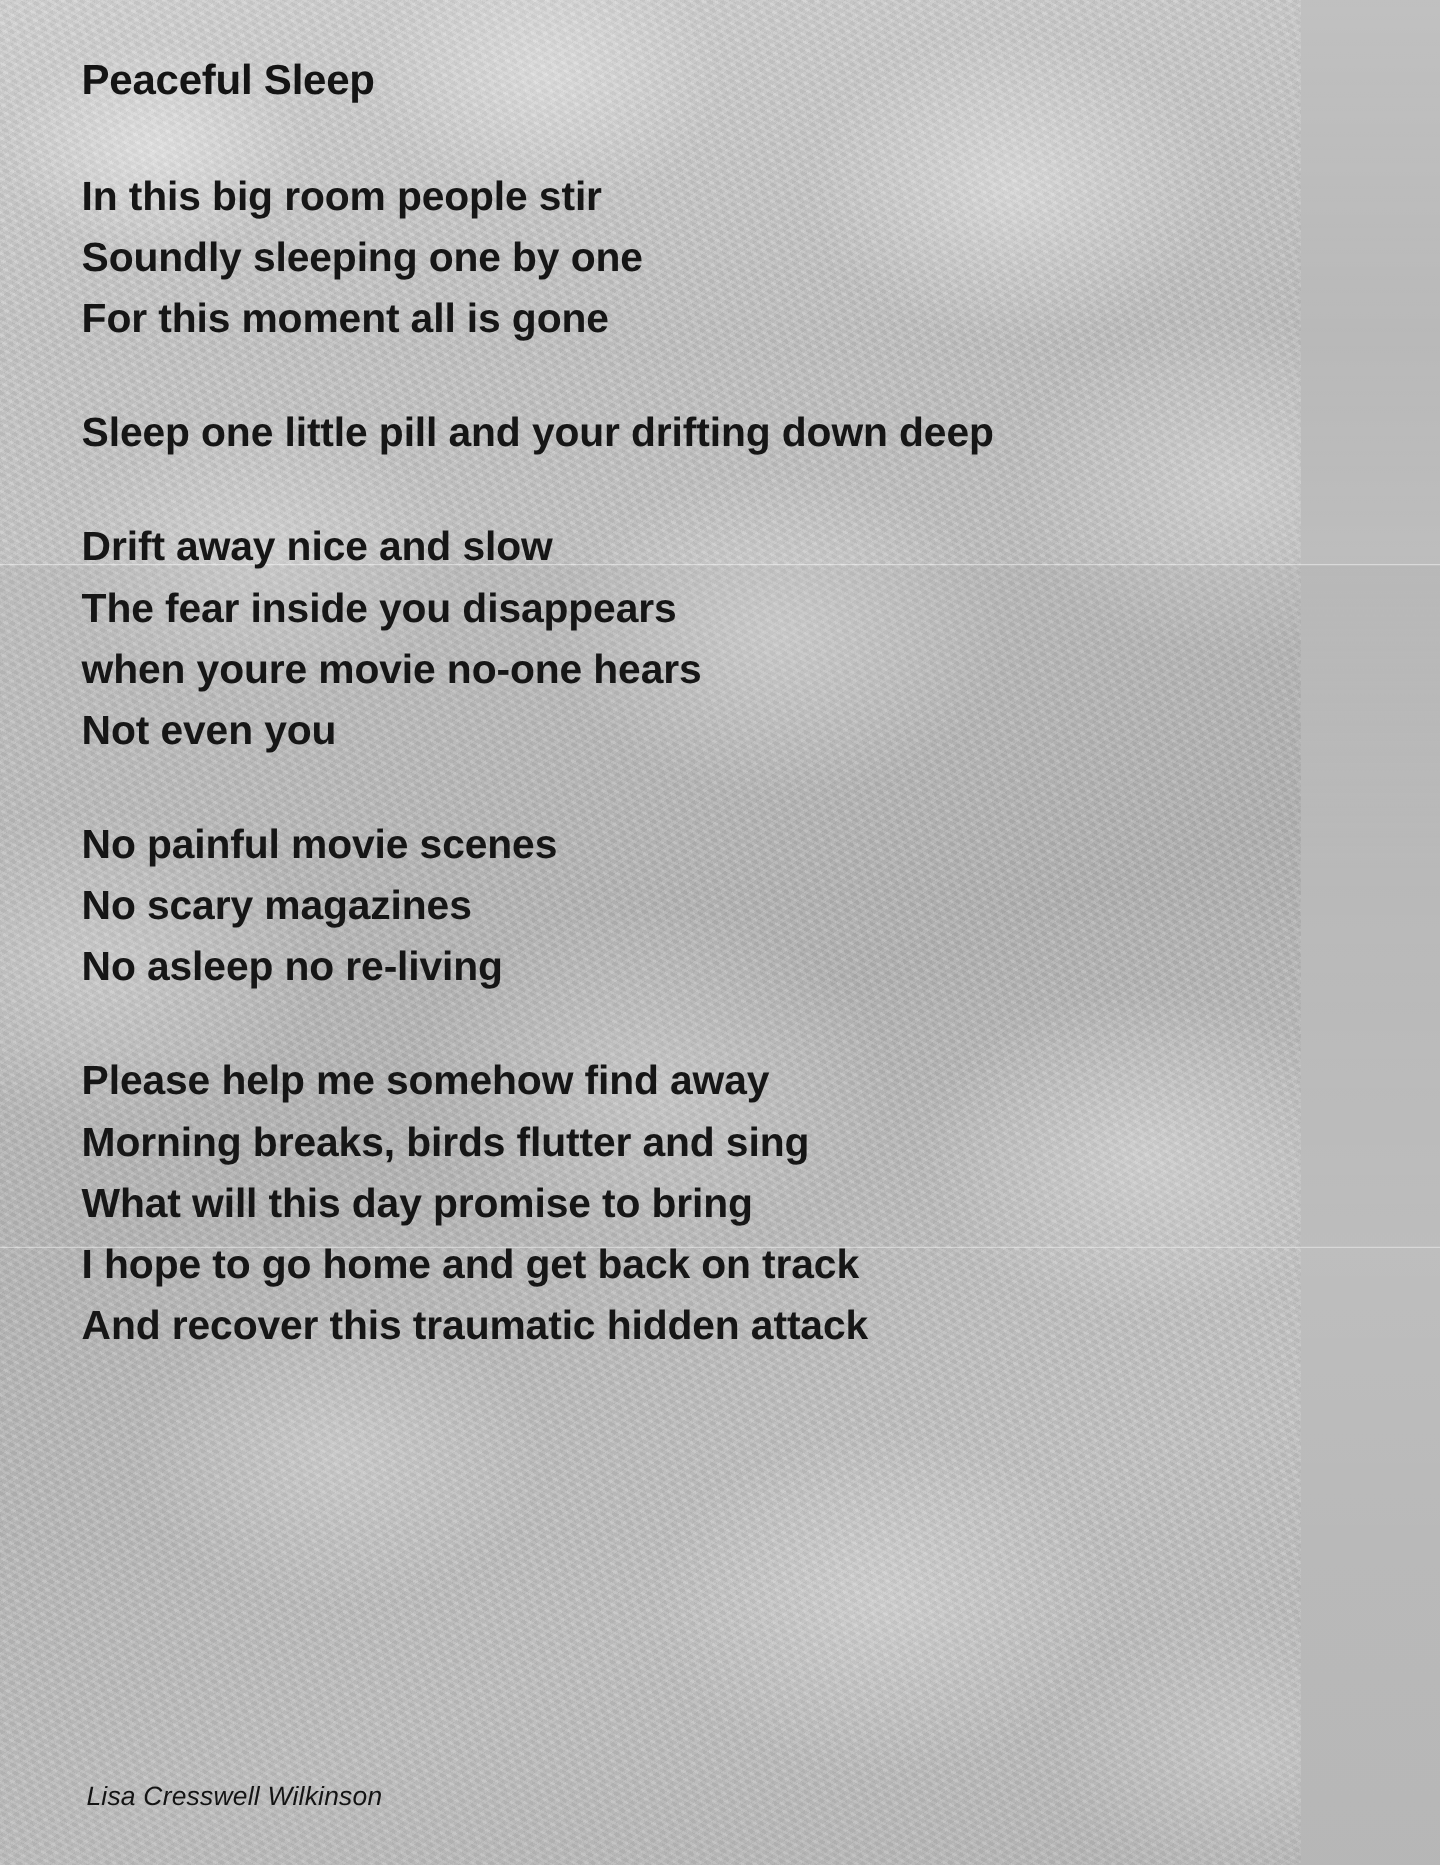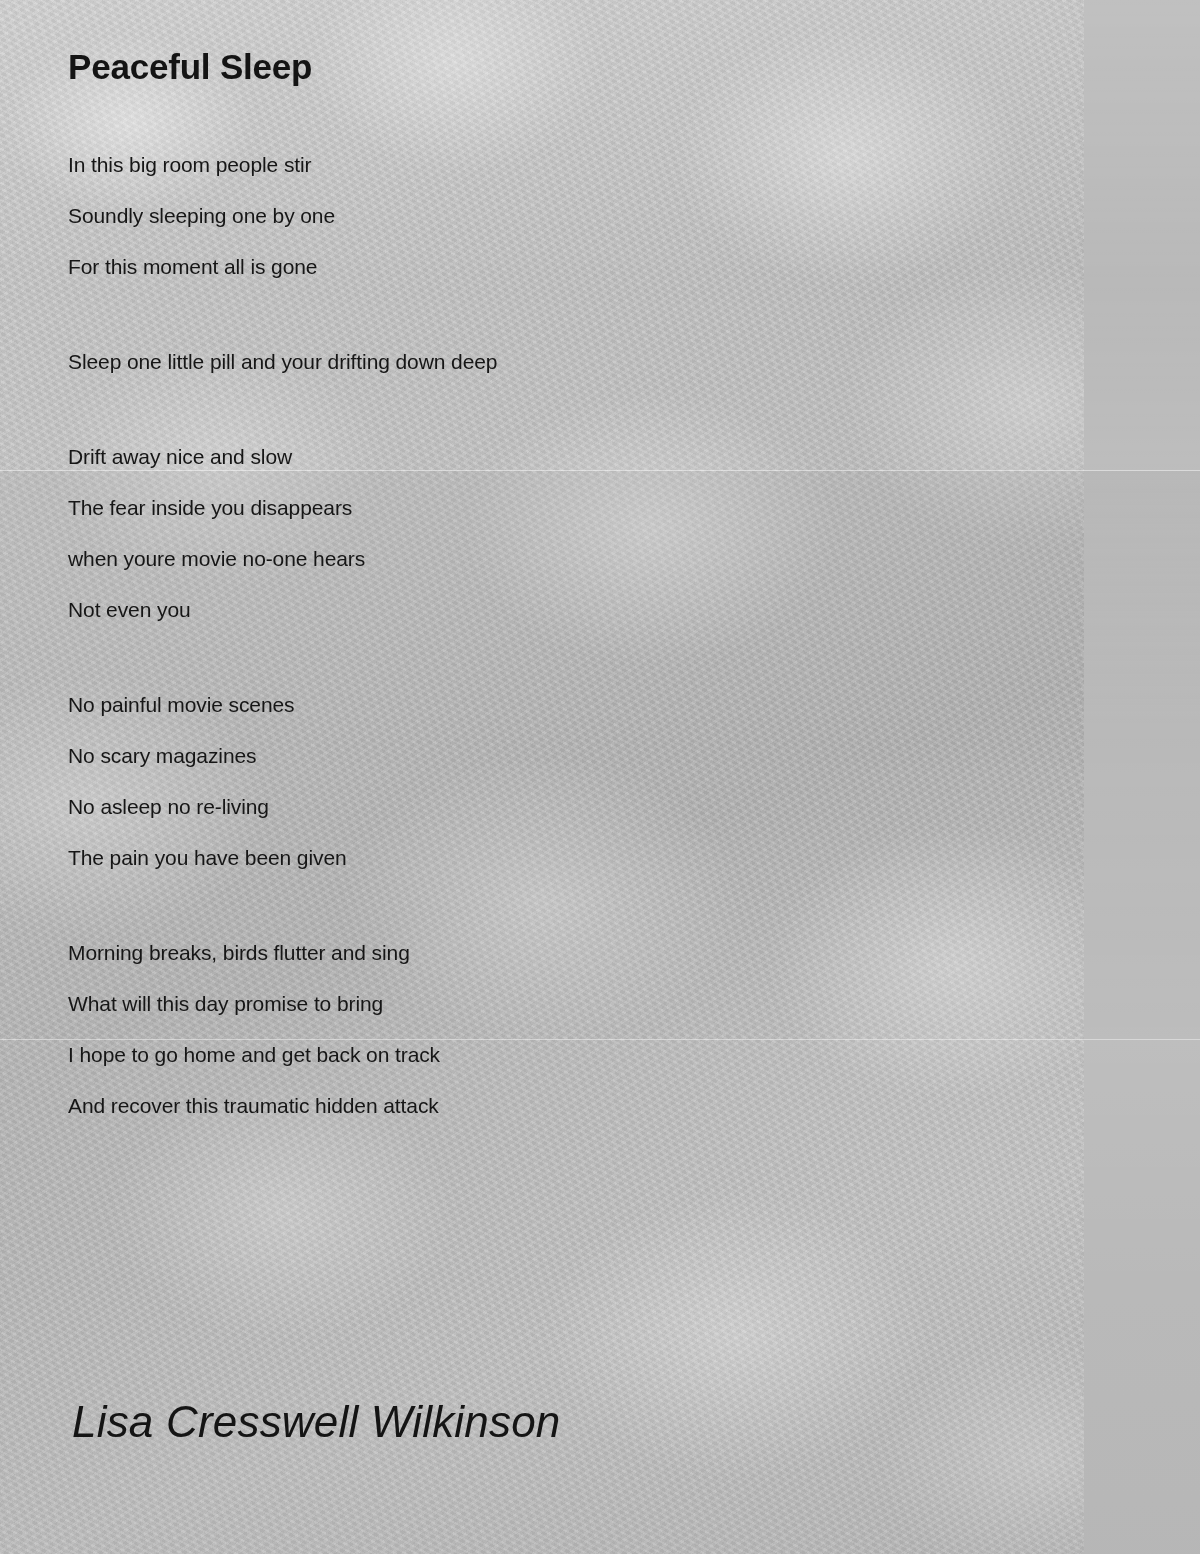--- a/index.html
+++ b/index.html
@@ -81,34 +81,34 @@
   }
 
   .stanza {
     margin: 0 0 44px 0;
   }
   .stanza:last-of-type {
     margin-bottom: 0;
   }
 
   .line {
-    font-size: 21px;
-    font-weight: normal;
+    font-size: 34px;
+    font-weight: bold;
     color: #161616;
     line-height: 51px;
     white-space: pre;
     letter-spacing: -0.1px;
   }
 
   #poem-author {
     position: absolute;
     left: 72px;
-    top: 1397px;
+    top: 1484px;
     z-index: 3;
-    font-size: 44px;
+    font-size: 22px;
     font-style: italic;
     font-weight: normal;
     color: #141414;
     letter-spacing: 0.2px;
   }
 </style>
 </head>
 <body>
 
 <div id="poem-page">
@@ -135,24 +135,24 @@
       <div class="line">Drift away nice and slow</div>
       <div class="line">The fear inside you disappears</div>
       <div class="line">when youre movie no-one hears</div>
       <div class="line">Not even you</div>
     </div>
 
     <div class="stanza">
       <div class="line">No painful movie scenes</div>
       <div class="line">No scary magazines</div>
       <div class="line">No asleep no re-living</div>
-      <div class="line">The pain you have been given</div>
     </div>
 
     <div class="stanza">
+      <div class="line">Please help me somehow find away</div>
       <div class="line">Morning breaks, birds flutter and sing</div>
       <div class="line">What will this day promise to bring</div>
       <div class="line">I hope to go home and get back on track</div>
       <div class="line">And recover this traumatic hidden attack</div>
     </div>
 
   </div>
 
   <div id="poem-author">Lisa Cresswell Wilkinson</div>
 

